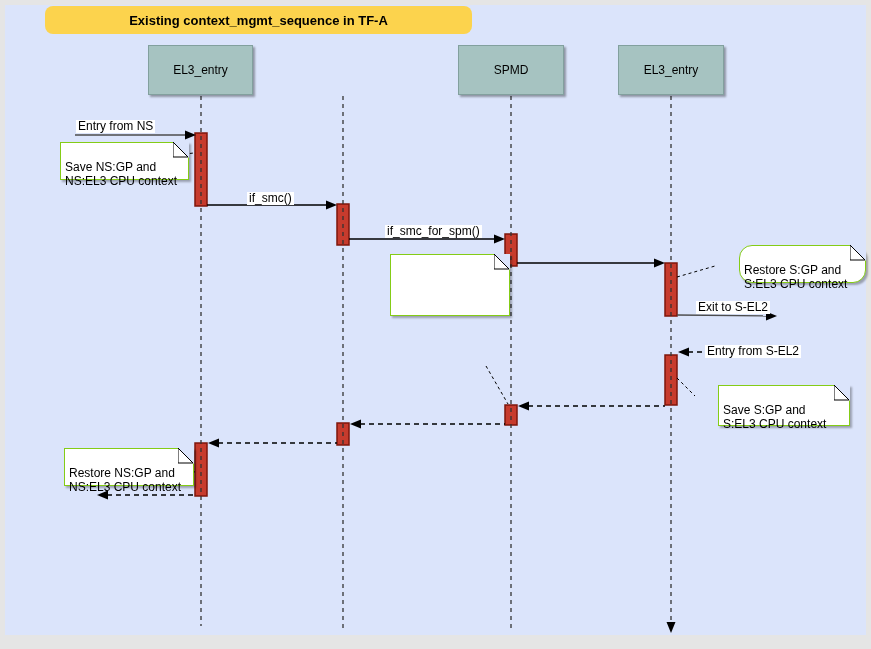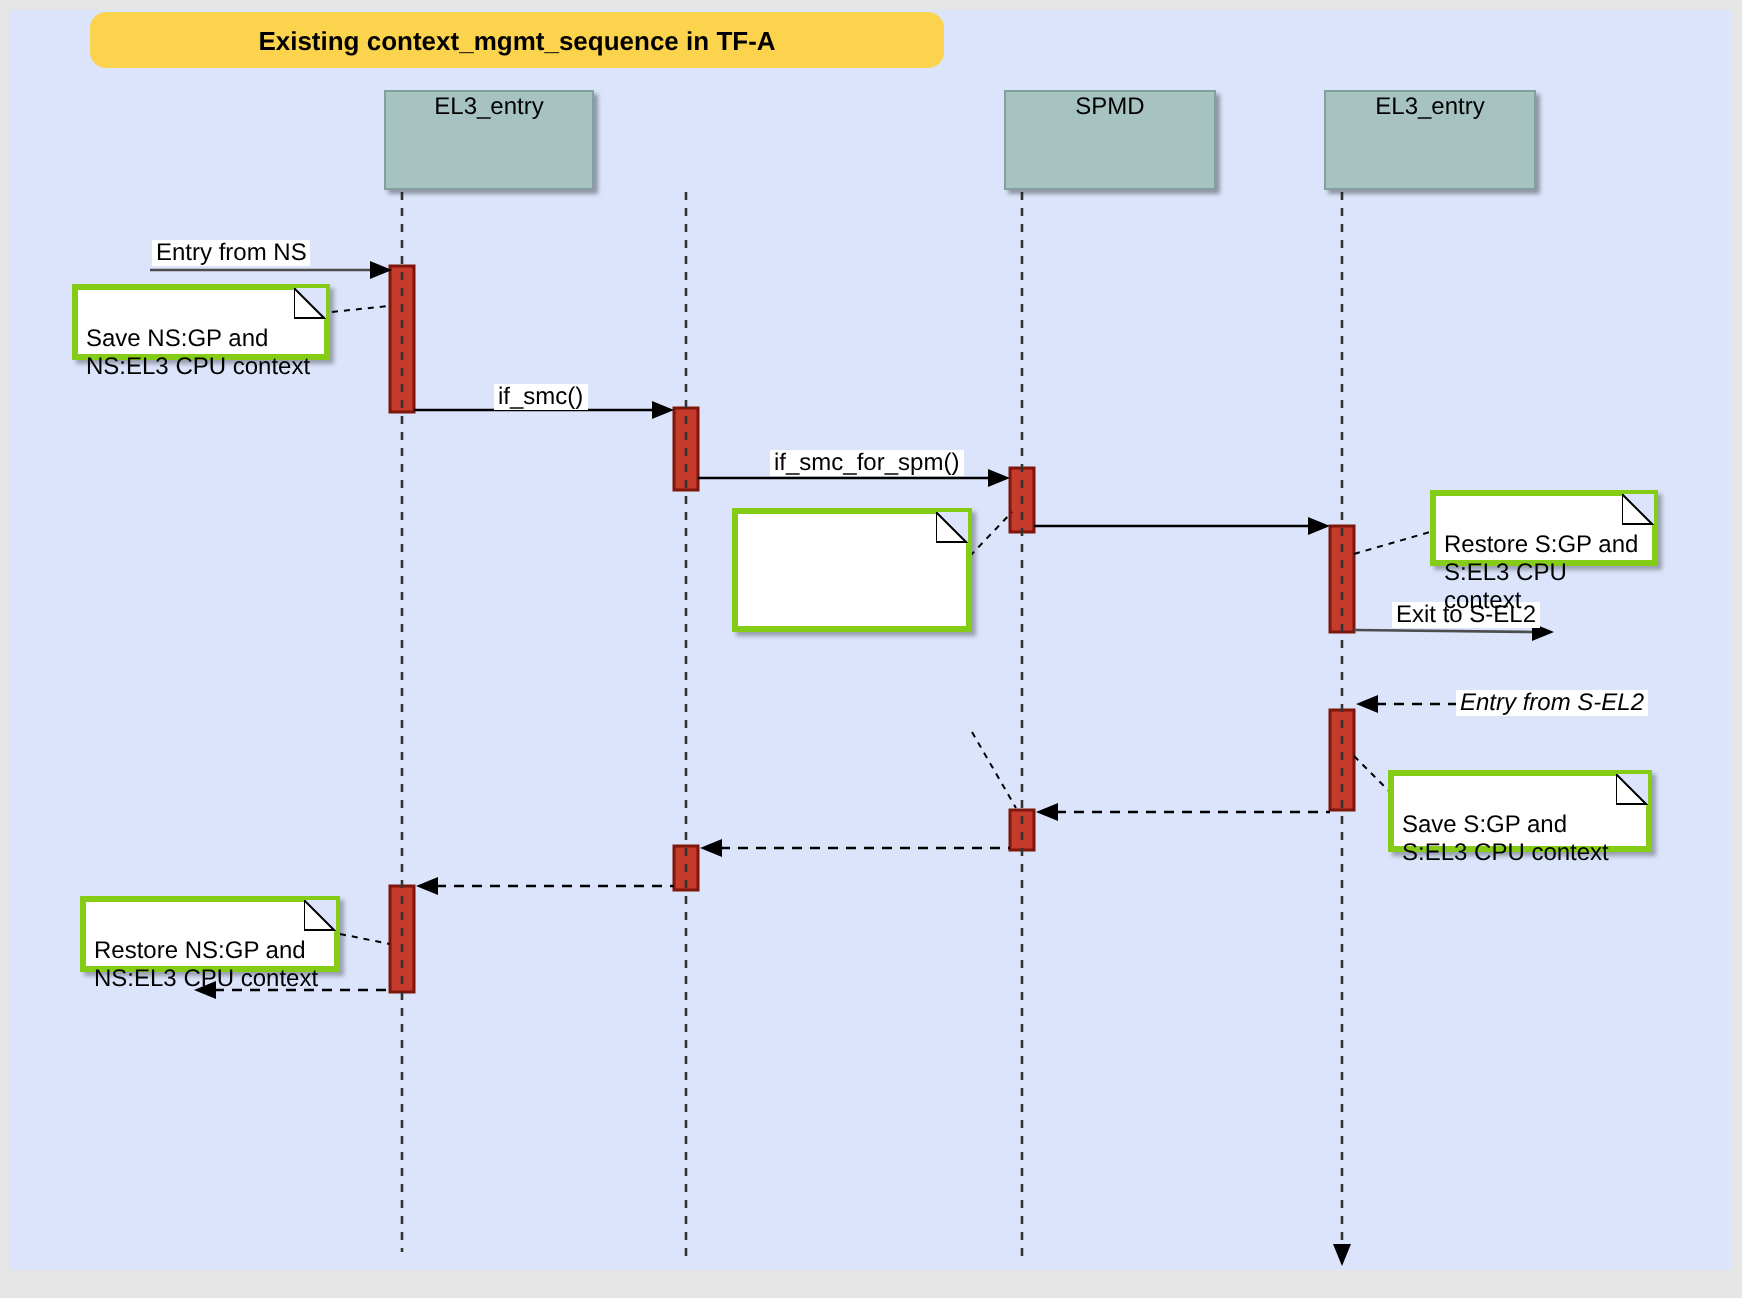--- a/index.html
+++ b/index.html
@@ -4,25 +4,25 @@
 <style>
   html,body{margin:0;padding:0;background:#000;}
   .stage{position:relative;width:871px;height:649px;background:#e5e5e5;overflow:hidden;
          font-family:"Liberation Sans", sans-serif;padding-left:16px;}
   .canvas-bg{position:absolute;left:5px;top:5px;width:861px;height:630px;background:#dbe4fb;}
   .overlay{position:absolute;left:0;top:0;width:871px;height:649px;}
   .title{position:absolute;left:45px;top:6px;width:427px;height:28px;background:#fcd34d;
          border-radius:8px;display:flex;align-items:center;justify-content:center;
          font-size:13px;font-weight:bold;color:#000;}
   .hdr{position:absolute;width:106px;height:50px;background:#a6c3c1;border:1px solid #82a09e;
-       box-shadow:2px 2px 2px rgba(0,0,0,0.35);display:flex;align-items:flex-start;justify-content:center;
-       font-size:12px;color:#000;box-sizing:border-box;margin-left:44px;}
-  .note{position:absolute;background:#ffffff;border:3px solid #84cc16;box-shadow:2px 2px 2px rgba(0,0,0,0.3);
+       box-shadow:2px 2px 2px rgba(0,0,0,0.35);display:flex;align-items:center;justify-content:center;
+       font-size:12px;color:#000;box-sizing:border-box;}
+  .note{position:absolute;background:#ffffff;border:1px solid #84cc16;box-shadow:2px 2px 2px rgba(0,0,0,0.3);
         font-size:12px;line-height:14px;color:#000;padding:3px 4px;white-space:pre-line;
-        box-sizing:border-box;}
+        box-sizing:border-box;margin-left:24px;}
   .fold{position:absolute;top:-1px;right:-1px;}
   .mlabel{position:absolute;background:#ffffff;font-size:12px;line-height:13px;color:#000;
           padding:0 2px;white-space:nowrap;}
 </style>
 </head>
 <body>
 
 <div class="stage">
   <div class="canvas-bg"></div>
 
@@ -112,21 +112,21 @@
     <span>SPMD</span>
   </div>
   <div class="hdr" style="left:618px;top:45px;">
     <span>EL3_entry</span>
   </div>
 
   <div class="mlabel" style="left:76px;top:120px;text-align:right;">Entry from NS</div>
   <div class="mlabel" style="left:247px;top:192px;">if_smc()</div>
   <div class="mlabel" style="left:385px;top:225px;">if_smc_for_spm()</div>
   <div class="mlabel" style="left:696px;top:301px;">Exit to S-EL2</div>
-  <div class="mlabel" style="left:728px;top:345px;font-style:italic;">Entry from S-EL2</div>
+  <div class="mlabel" style="left:705px;top:345px;">Entry from S-EL2</div>
 
   <div class="note" style="left:36px;top:142px;width:129px;height:38px;">
     <span>Save NS:GP and
 NS:EL3 CPU context</span>
     <svg class="fold" width="16" height="16" viewBox="0 0 16 16">
       <path d="M0 0 H16 V16 Z" fill="#dbe4fb"></path>
         <path d="M0 0 L15 15 L0 15 Z" fill="#fff" stroke="#000"></path>
     </svg>
   </div>
   <div class="note" style="left:366px;top:254px;width:120px;height:62px;">
@@ -136,21 +136,21 @@
     </svg>
   </div>
   <div class="note" style="left:694px;top:385px;width:132px;height:41px;">
     <span>Save S:GP and
 S:EL3 CPU context</span>
     <svg class="fold" width="16" height="16" viewBox="0 0 16 16">
       <path d="M0 0 H16 V16 Z" fill="#dbe4fb"></path>
         <path d="M0 0 L15 15 L0 15 Z" fill="#fff" stroke="#000"></path>
     </svg>
   </div>
-  <div class="note" style="left:715px;top:245px;width:114px;height:38px;">
+  <div class="note" style="left:715px;top:245px;width:127px;height:38px;border-radius:13px;">
     <span>Restore S:GP and
 S:EL3 CPU context</span>
     <svg class="fold" width="16" height="16" viewBox="0 0 16 16">
       <path d="M0 0 H16 V16 Z" fill="#dbe4fb"></path>
         <path d="M0 0 L15 15 L0 15 Z" fill="#fff" stroke="#000"></path>
     </svg>
   </div>
   <div class="note" style="left:40px;top:448px;width:130px;height:38px;">
     <span>Restore NS:GP and
 NS:EL3 CPU context</span>

